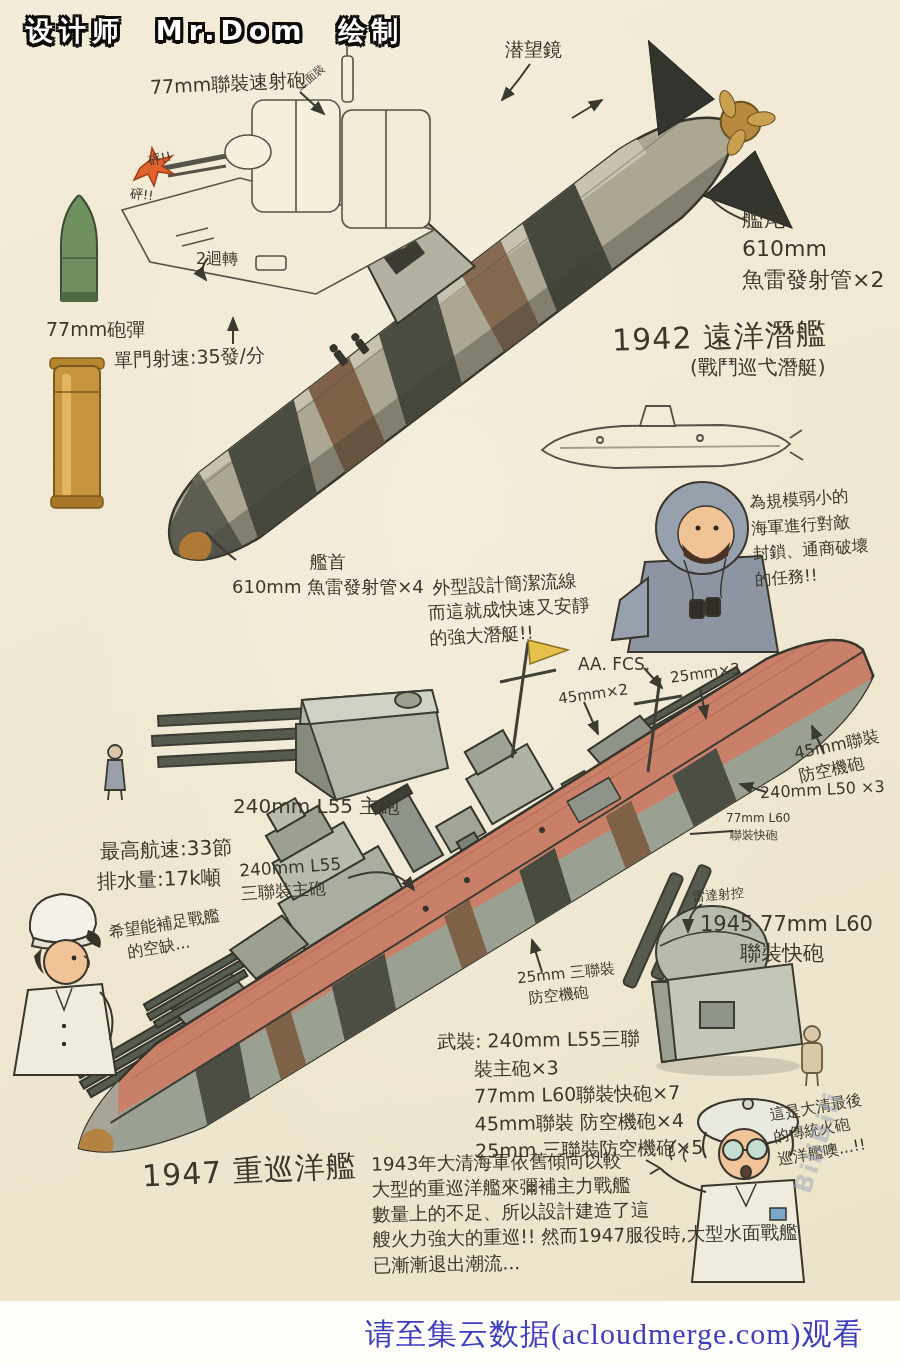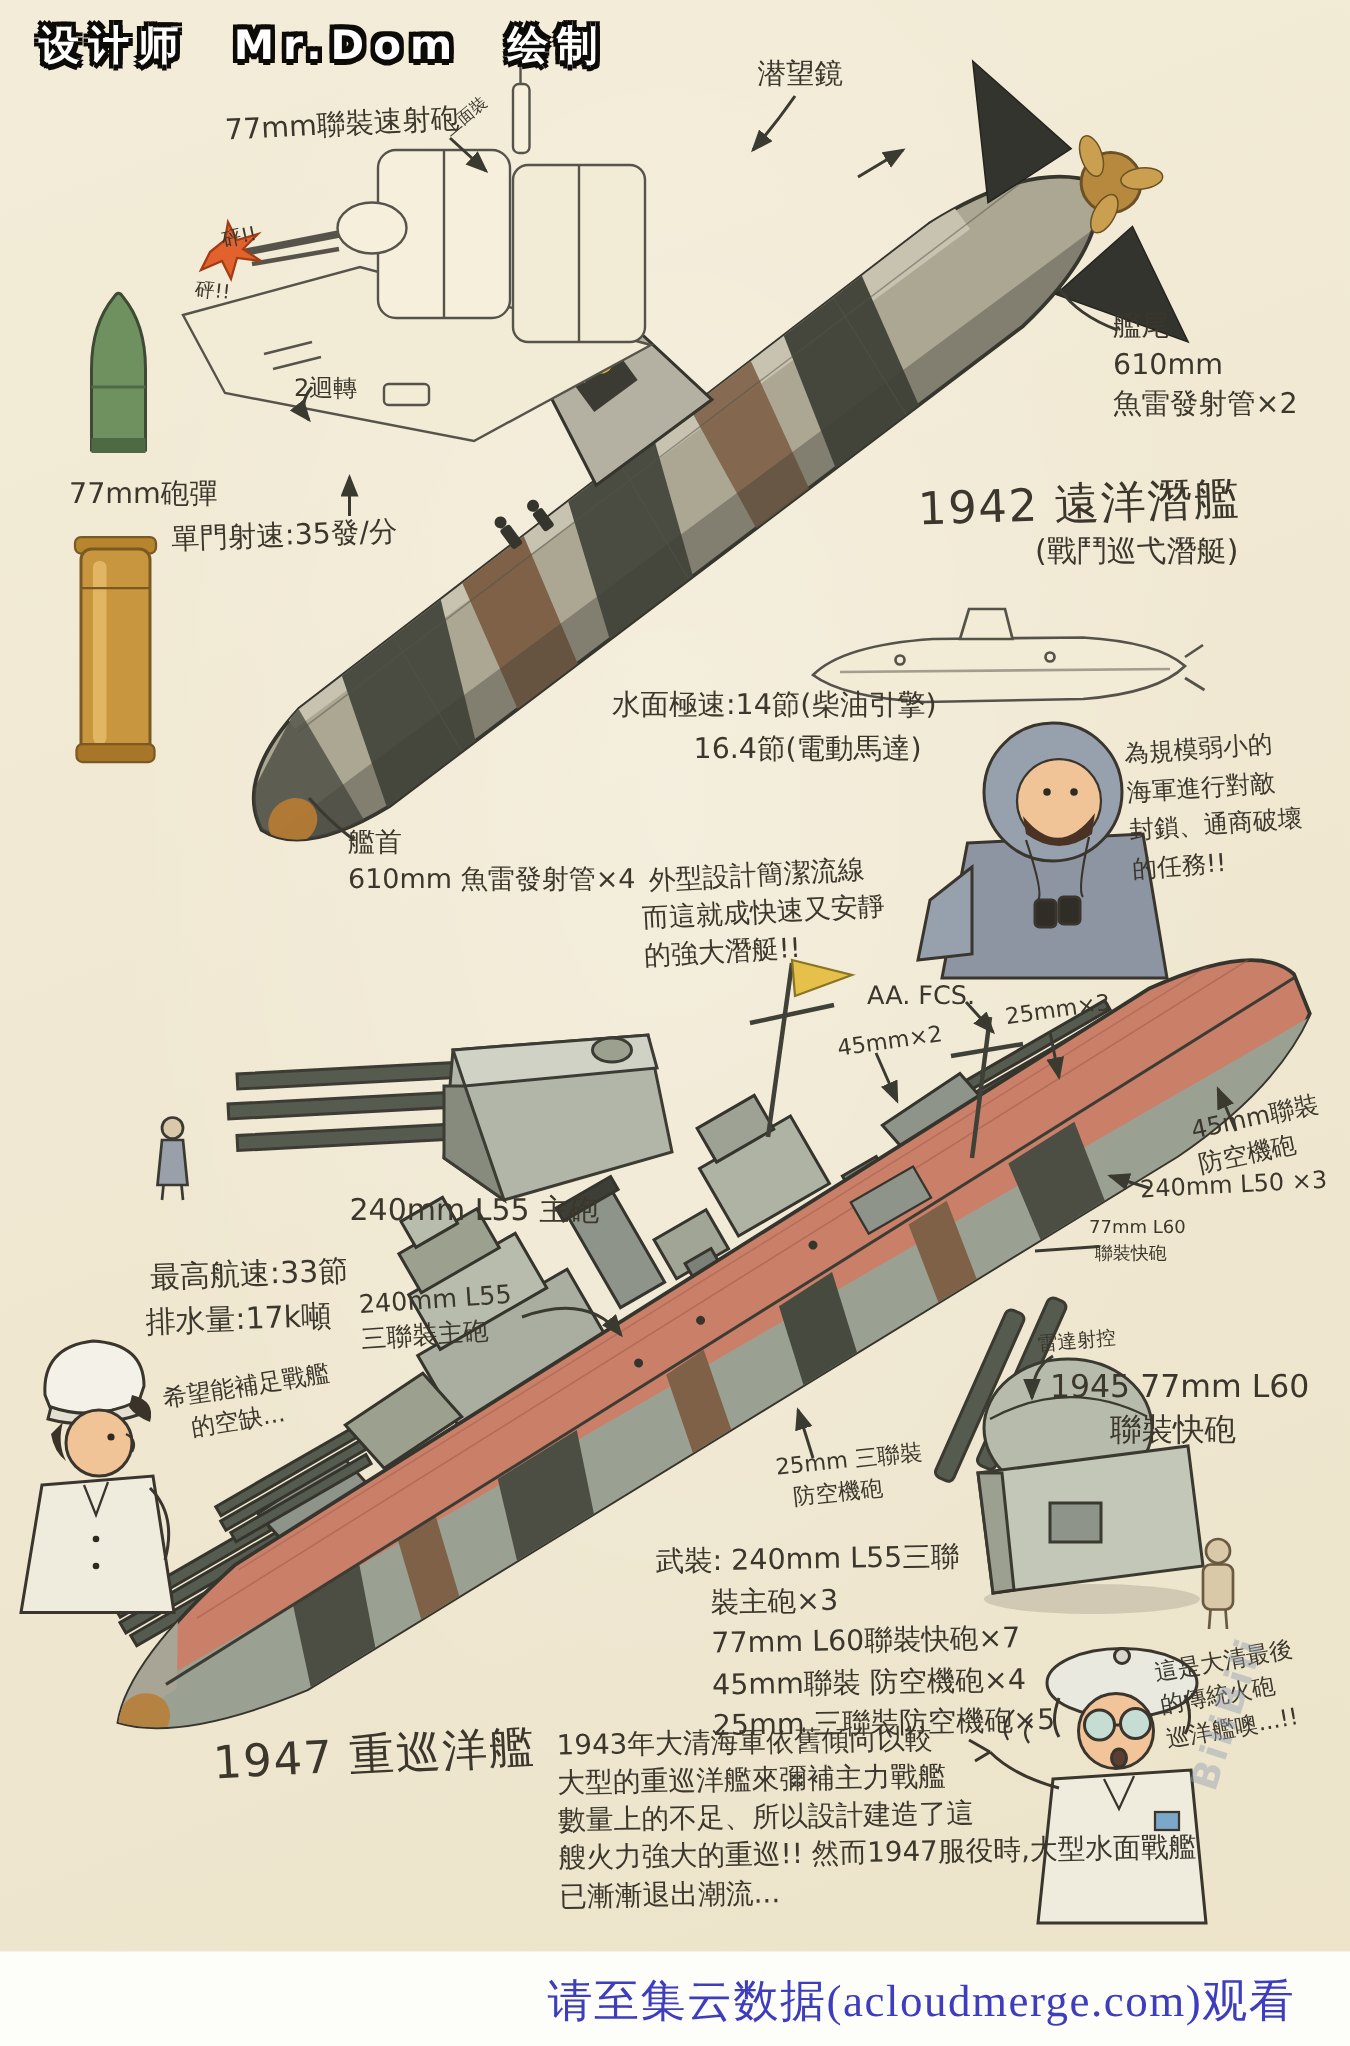--- a/index.html
+++ b/index.html
@@ -307,33 +307,31 @@
   </svg>
 
   <div class="lb credit" style="left:26px;top:12px;">设计师  Mr.Dom  绘制</div>
 
   <div class="lb" style="left:150px;top:70px;font-size:19px;transform:rotate(-3deg);">77mm聯裝速射砲</div>
   <div class="lb" style="left:294px;top:70px;font-size:11px;transform:rotate(-40deg);">上面裝</div>
   <div class="lb" style="left:148px;top:150px;font-size:13px;transform:rotate(-12deg);">砰!!</div>
   <div class="lb" style="left:130px;top:186px;font-size:13px;transform:rotate(6deg);">砰!!</div>
   <div class="lb" style="left:196px;top:248px;font-size:16px;">2迴轉</div>
   <div class="lb" style="left:505px;top:36px;font-size:19px;">潜望鏡</div>
-  <div class="lb" style="left:742px;top:204px;font-size:19px;">艦尾
+  <div class="lb" style="left:742px;top:204px;font-size:22px;">艦尾
 610mm
 魚雷發射管×2</div>
   <div class="lb big" style="left:612px;top:316px;transform:rotate(-2deg);">1942 遠洋潛艦</div>
   <div class="lb" style="left:690px;top:354px;font-size:20px;">(戰鬥巡弋潛艇)</div>
   <div class="lb" style="left:46px;top:316px;font-size:19px;">77mm砲彈</div>
   <div class="lb" style="left:114px;top:344px;font-size:19px;transform:rotate(-2deg);">單門射速:35發/分</div>
-  <div class="lb" style="left:408px;top:456px;font-size:19px;line-height:1.5;">水面極速:14節(柴油引擎)
-         16.4節(電動馬達)</div>
   <div class="lb" style="left:428px;top:572px;font-size:18px;transform:rotate(-3deg);"> 外型設計簡潔流線
 而這就成快速又安靜
 的強大潛艇!!</div>
-  <div class="lb" style="left:232px;top:550px;font-size:18px;">艦首
+  <div class="lb" style="left:232px;top:550px;font-size:18px;text-align:center;">艦首
 610mm 魚雷發射管×4</div>
   <div class="lb" style="left:752px;top:486px;font-size:16.5px;line-height:1.55;transform:rotate(-4deg);">為規模弱小的
 海軍進行對敵
 封鎖、通商破壞
 的任務!!</div>
 
   <div class="lb" style="left:578px;top:653px;font-size:17px;">AA. FCS.</div>
   <div class="lb" style="left:558px;top:684px;font-size:15px;transform:rotate(-8deg);">45mm×2</div>
   <div class="lb" style="left:670px;top:663px;font-size:15px;transform:rotate(-8deg);">25mm×3</div>
   <div class="lb" style="left:796px;top:734px;font-size:16.5px;transform:rotate(-12deg);">45mm聯裝

